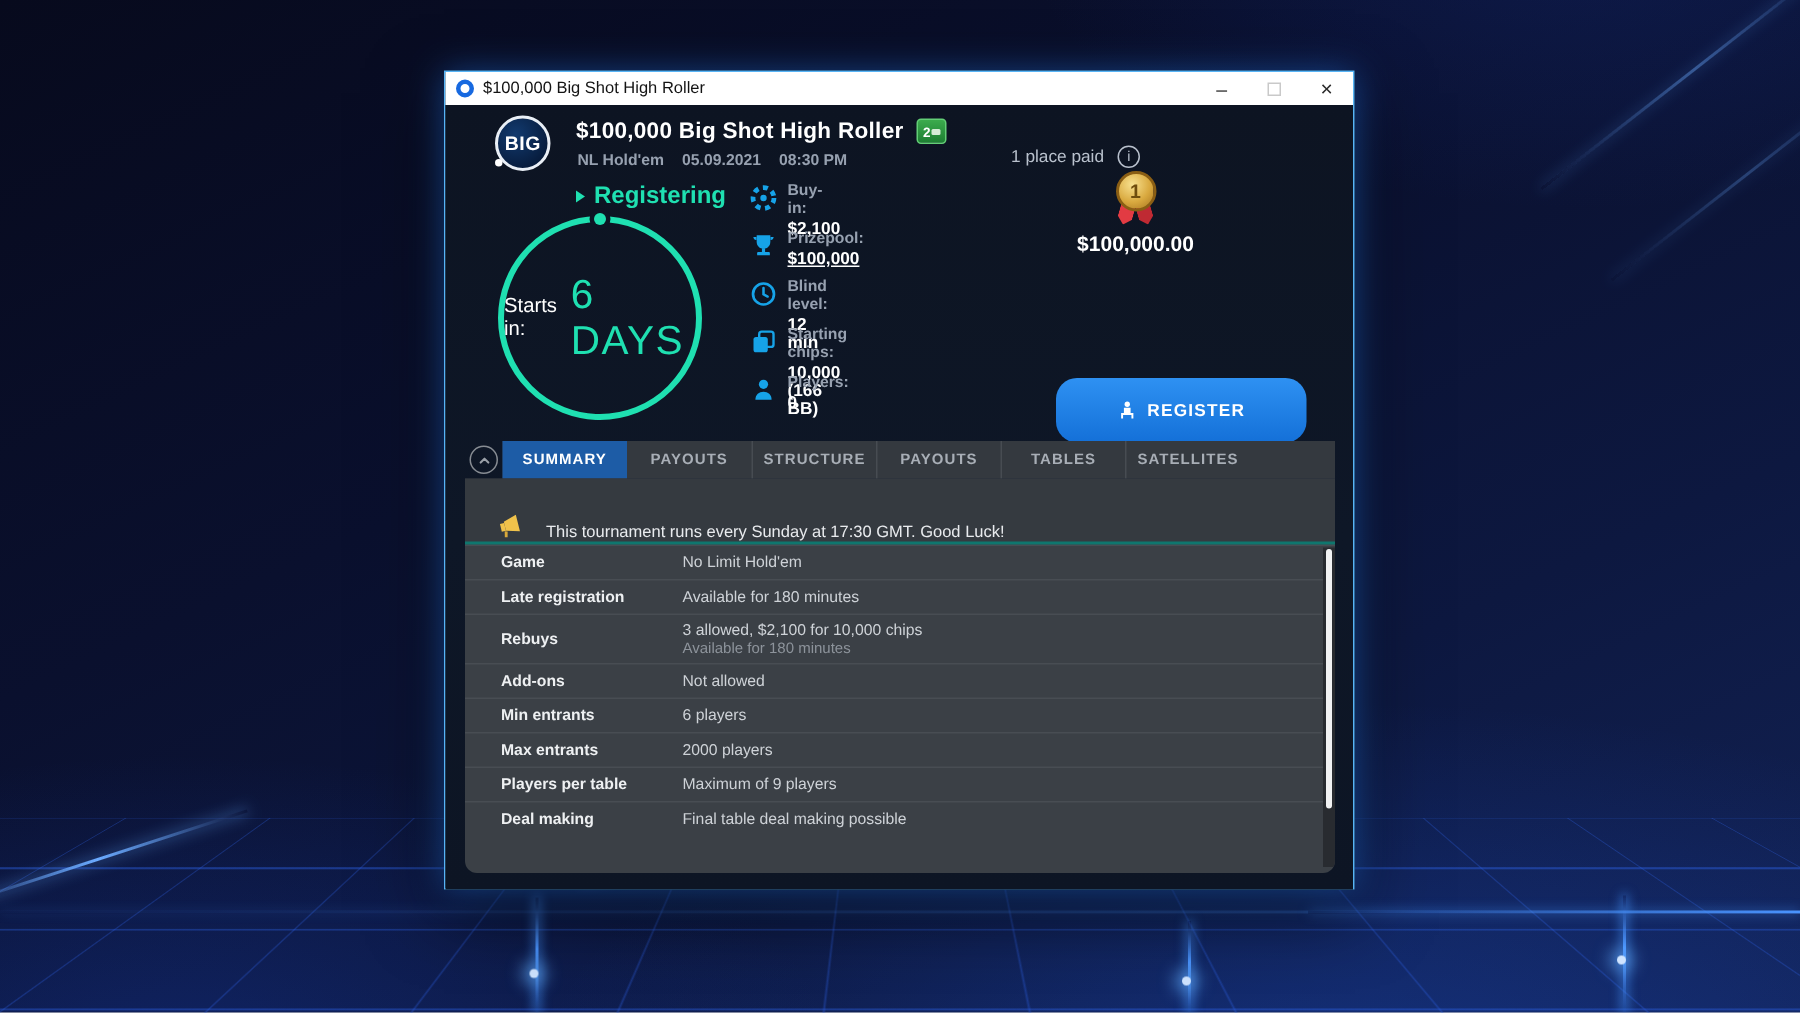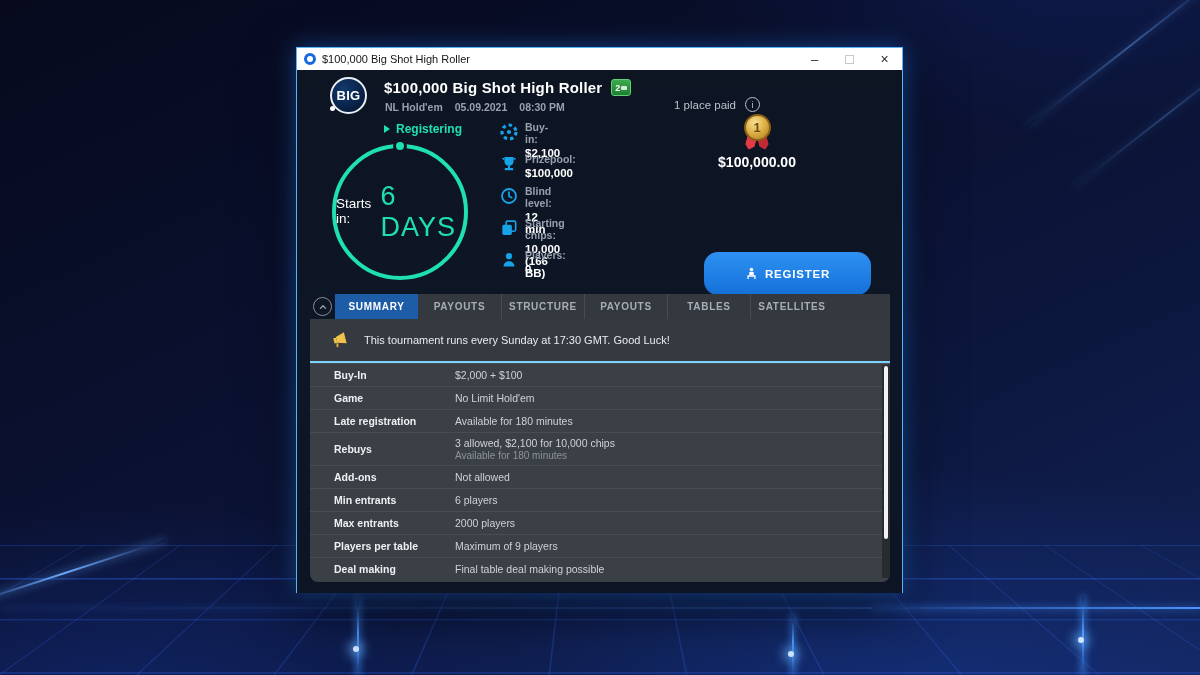--- a/index.html
+++ b/index.html
@@ -54,21 +54,21 @@
     color:#fff; font-size:9px; font-weight:700; gap:1px; }
   .green-badge i { width:6px; height:4px; background:#d6ecd6; border-radius:1px; display:block; }
   .sub-row { position:absolute; left:88px; top:31px; display:flex; gap:12px;
     font-size:10.5px; color:#97a1b0; font-weight:600; }
   .pp-row { position:absolute; left:377px; top:27px; display:flex; align-items:center; gap:9px;
     color:#b9c1cd; font-size:11.5px; }
   .info-circ { width:15px; height:15px; border-radius:50%; border:1px solid #b9c1cd;
     display:flex; align-items:center; justify-content:center; font-size:9.5px; color:#b9c1cd; }
 
   
-  .reg-status { position:absolute; left:87px; top:52px; color:#1fe0b1; font-size:12px; font-weight:700;
+  .reg-status { position:absolute; left:87px; top:52px; color:#1fe0b1; font-size:16px; font-weight:700;
     display:flex; align-items:center; }
   .reg-status i { width:0; height:0; border-left:6px solid #1fe0b1; border-top:4px solid transparent;
     border-bottom:4px solid transparent; margin-right:6px; display:block; }
   .circle { position:absolute; left:35px; top:74px; width:136px; height:136px; border-radius:50%;
     border:4px solid #1fe0b1; display:flex; flex-direction:row; align-items:center; justify-content:center; }
   .circle i { position:absolute; top:-6px; left:50%; margin-left:-4px; width:8px; height:8px;
     border-radius:50%; background:#1fe0b1; box-shadow:0 0 0 3px #0d1524; }
   .starts-label { color:#ffffff; font-size:13.5px; margin-bottom:2px; }
   .starts-value { color:#1fe0b1; font-size:27px; letter-spacing:1px; font-weight:500; }
 
@@ -103,22 +103,22 @@
     border:1.5px solid #878c93; display:flex; align-items:center; justify-content:center; cursor:pointer; }
   .tabbar { position:absolute; left:38px; top:224px; width:555px; height:25px; background:#34393f; display:flex; }
   .tab { width:83px; height:100%; display:flex; align-items:center; justify-content:center;
     font-size:10px; font-weight:700; letter-spacing:.7px; color:#a8aeb6; cursor:pointer; }
   .tab + .tab { border-left:1px solid #474c52; }
   .tab.active { background:#1d5ca6; color:#ffffff; border-left:none; }
   .tab.active + .tab { border-left:none; }
 
   .panel { position:absolute; left:13px; top:249px; width:580px; height:263px; background:#3b4046;
     border-radius:0 0 8px 8px; overflow:hidden; }
-  .announce { height:44px; background:#353a40; border-bottom:2px solid #7dd3fc;
-    display:flex; align-items:center; padding-left:20px; gap:15px; }
+  .announce { height:44px; background:#353a40; border-bottom:2px solid #0f766e;
+    display:flex; align-items:flex-end; padding-left:20px; gap:15px; }
   .announce .a-icon { width:19px; height:19px; flex:none; }
   .announce .a-text { font-size:11px; color:#e9ebee; }
   .drow { display:flex; align-items:center; min-height:23px; padding-left:24px; font-size:10.5px;
     border-top:1px solid rgba(255,255,255,.07); }
   .drow:first-child { border-top:none; }
   .drow.tall { min-height:33px; }
   .d-label { width:121px; color:#eef0f2; font-weight:700; flex:none; }
   .d-value { color:#ced2d7; }
   .d-sub { color:#8d939b; font-size:10px; margin-top:1px; }
   .scroll-track { position:absolute; right:0; top:46px; bottom:4px; width:8px; background:#282b30; }
@@ -213,21 +213,21 @@
             <svg viewBox="0 0 17 17" fill="currentColor">
                 <path d="M4.2 1.8h8.6v4c0 2.7-1.9 4.4-4.3 4.4S4.2 8.5 4.2 5.8z"></path>
                 <rect x="7.5" y="9.9" width="2" height="2.4"></rect>
                 <path d="M5.2 12.3h6.6c.4 0 .7.3.7.7v1.3H4.5V13c0-.4.3-.7.7-.7z"></path>
                 <path d="M2.1 2.9h2v1.8c-1.1.1-1.8-.3-2-1.8z"></path>
                 <path d="M14.9 2.9h-2v1.8c1.1.1 1.8-.3 2-1.8z"></path>
               </svg>
           </span>
           <span>
               <span class="s-label" style="display:block;">Prizepool:</span>
-          <span class="s-value" style="display:block;">$100,000</span>
+          <span class="s-value" style="display:block;text-decoration:underline;">$100,000</span>
             </span>
         </div>
         <div class="stat" style="top:64px;">
           <span class="s-icon">
             <svg viewBox="0 0 17 17">
                 <circle cx="8.5" cy="8.5" r="6.6" fill="none" stroke="currentColor" stroke-width="1.7"></circle>
                 <path d="M8.5 4.8v3.9l2.6 1.4" fill="none" stroke="currentColor" stroke-width="1.6" stroke-linecap="round"></path>
               </svg>
           </span>
           <span>
@@ -313,24 +313,20 @@
                   <path d="M16.6 2.6v12l-9.4-2.8V5.4z"></path>
                   <path d="M4.2 6.2h3v5.6h-3z"></path>
                   <path d="M6.2 12l2 .6-1 4-1.9-.6z" fill="#d9a93a"></path>
                 </g>
               </svg>
           </span>
           <span class="a-text">This tournament runs every Sunday at 17:30 GMT. Good Luck!</span>
         </div>
 
         <div class="drow">
-          <span class="d-label">Buy-In</span>
-          <span class="d-value">$2,000 + $100</span>
-        </div>
-        <div class="drow">
           <span class="d-label">Game</span>
           <span class="d-value">No Limit Hold'em</span>
         </div>
         <div class="drow">
           <span class="d-label">Late registration</span>
           <span class="d-value">Available for 180 minutes</span>
         </div>
         <div class="drow tall">
           <span class="d-label">Rebuys</span>
           <span>

